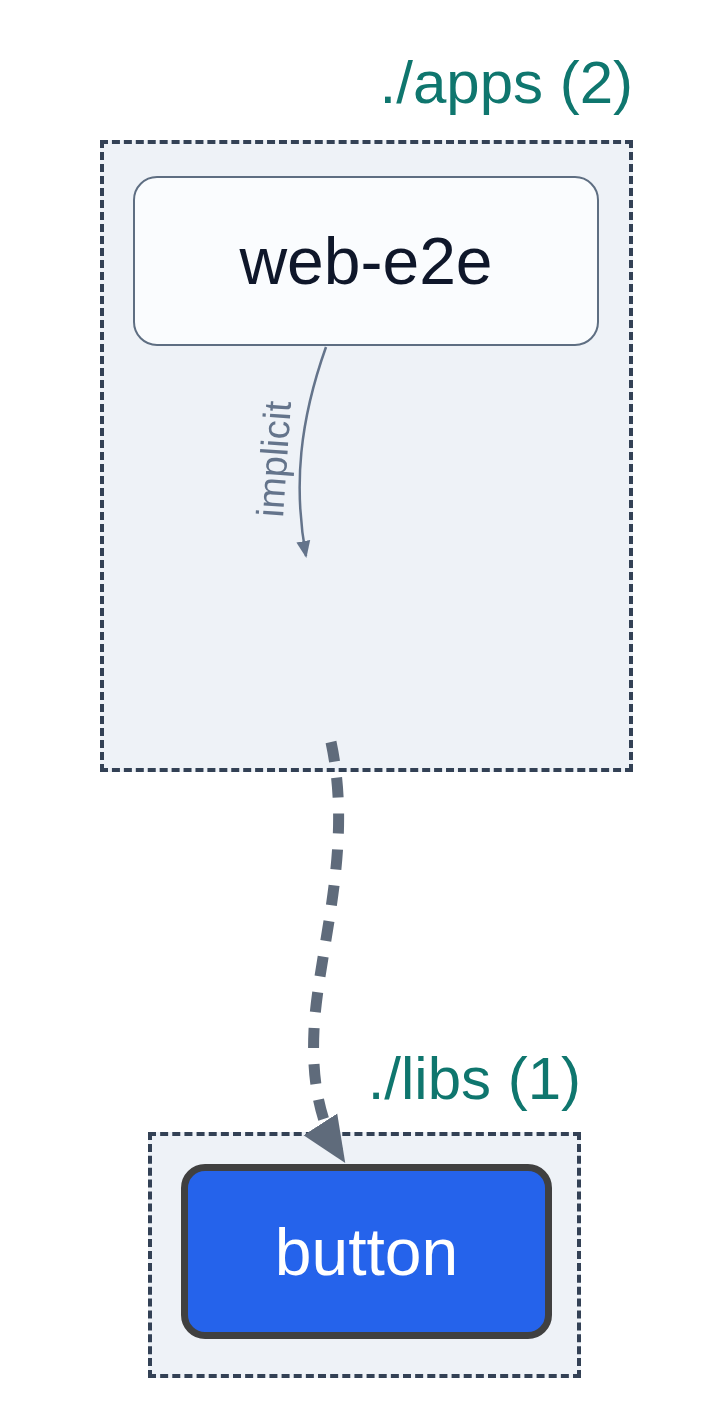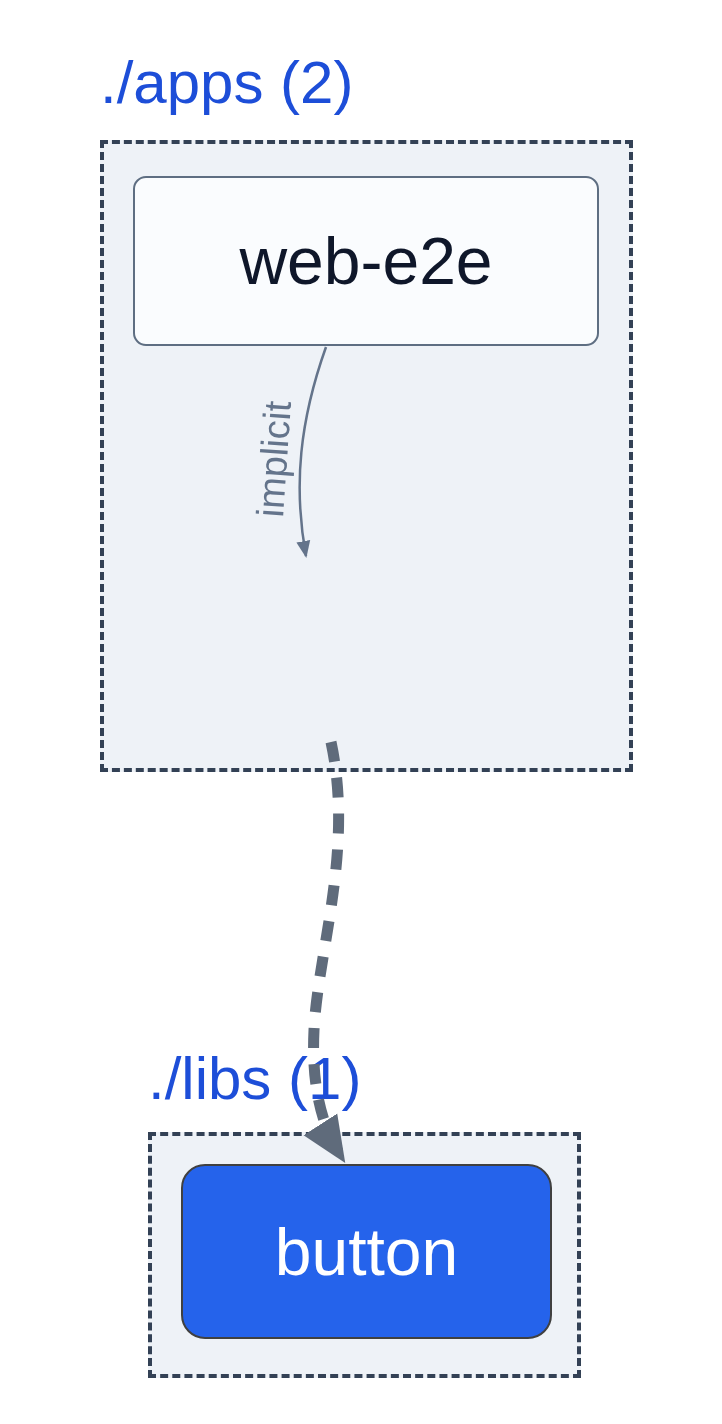--- a/index.html
+++ b/index.html
@@ -10,24 +10,24 @@
   }
   #canvas {
     position: relative;
     width: 722px;
     height: 1424px;
     background: #ffffff;
     overflow: hidden;
   }
   .cluster-title {
     position: absolute;
-    text-align: left;
+    text-align: right;
     font-size: 60px;
     font-weight: 400;
-    color: #1d4ed8;
+    color: #0f766e;
     white-space: nowrap;
   }
   .cluster {
     position: absolute;
     background: #eef2f7;
     border: 4px dashed #334155;
     box-sizing: border-box;
   }
   .node {
     position: absolute;
@@ -37,26 +37,26 @@
     background: #fafcfe;
     border: 2px solid #5e6e82;
     border-radius: 24px;
     box-sizing: border-box;
     font-size: 66px;
     color: #0f172a;
     cursor: pointer;
   }
   .node.focused {
     background: #2563eb;
-    border: 2px solid #404040;
+    border: 7px solid #404040;
     color: #ffffff;
   }
   #apps-title  { left: 100px; top: 48px;  width: 533px; }
   #apps-cluster{ left: 100px; top: 140px; width: 533px; height: 632px; }
-  #node-web-e2e{ left: 133px; top: 176px; width: 466px; height: 170px; border-radius: 13px; }
+  #node-web-e2e{ left: 133px; top: 176px; width: 466px; height: 170px; }
   #node-web    { left: 236px; top: 566px; width: 262px; height: 172px; }
   #libs-title  { left: 148px; top: 1044px; width: 433px; }
   #libs-cluster{ left: 148px; top: 1132px; width: 433px; height: 246px; }
   #node-button { left: 181px; top: 1164px; width: 371px; height: 175px; }
   #edges {
     position: absolute;
     left: 0; top: 0;
     width: 722px;
     height: 1424px;
     pointer-events: none;

